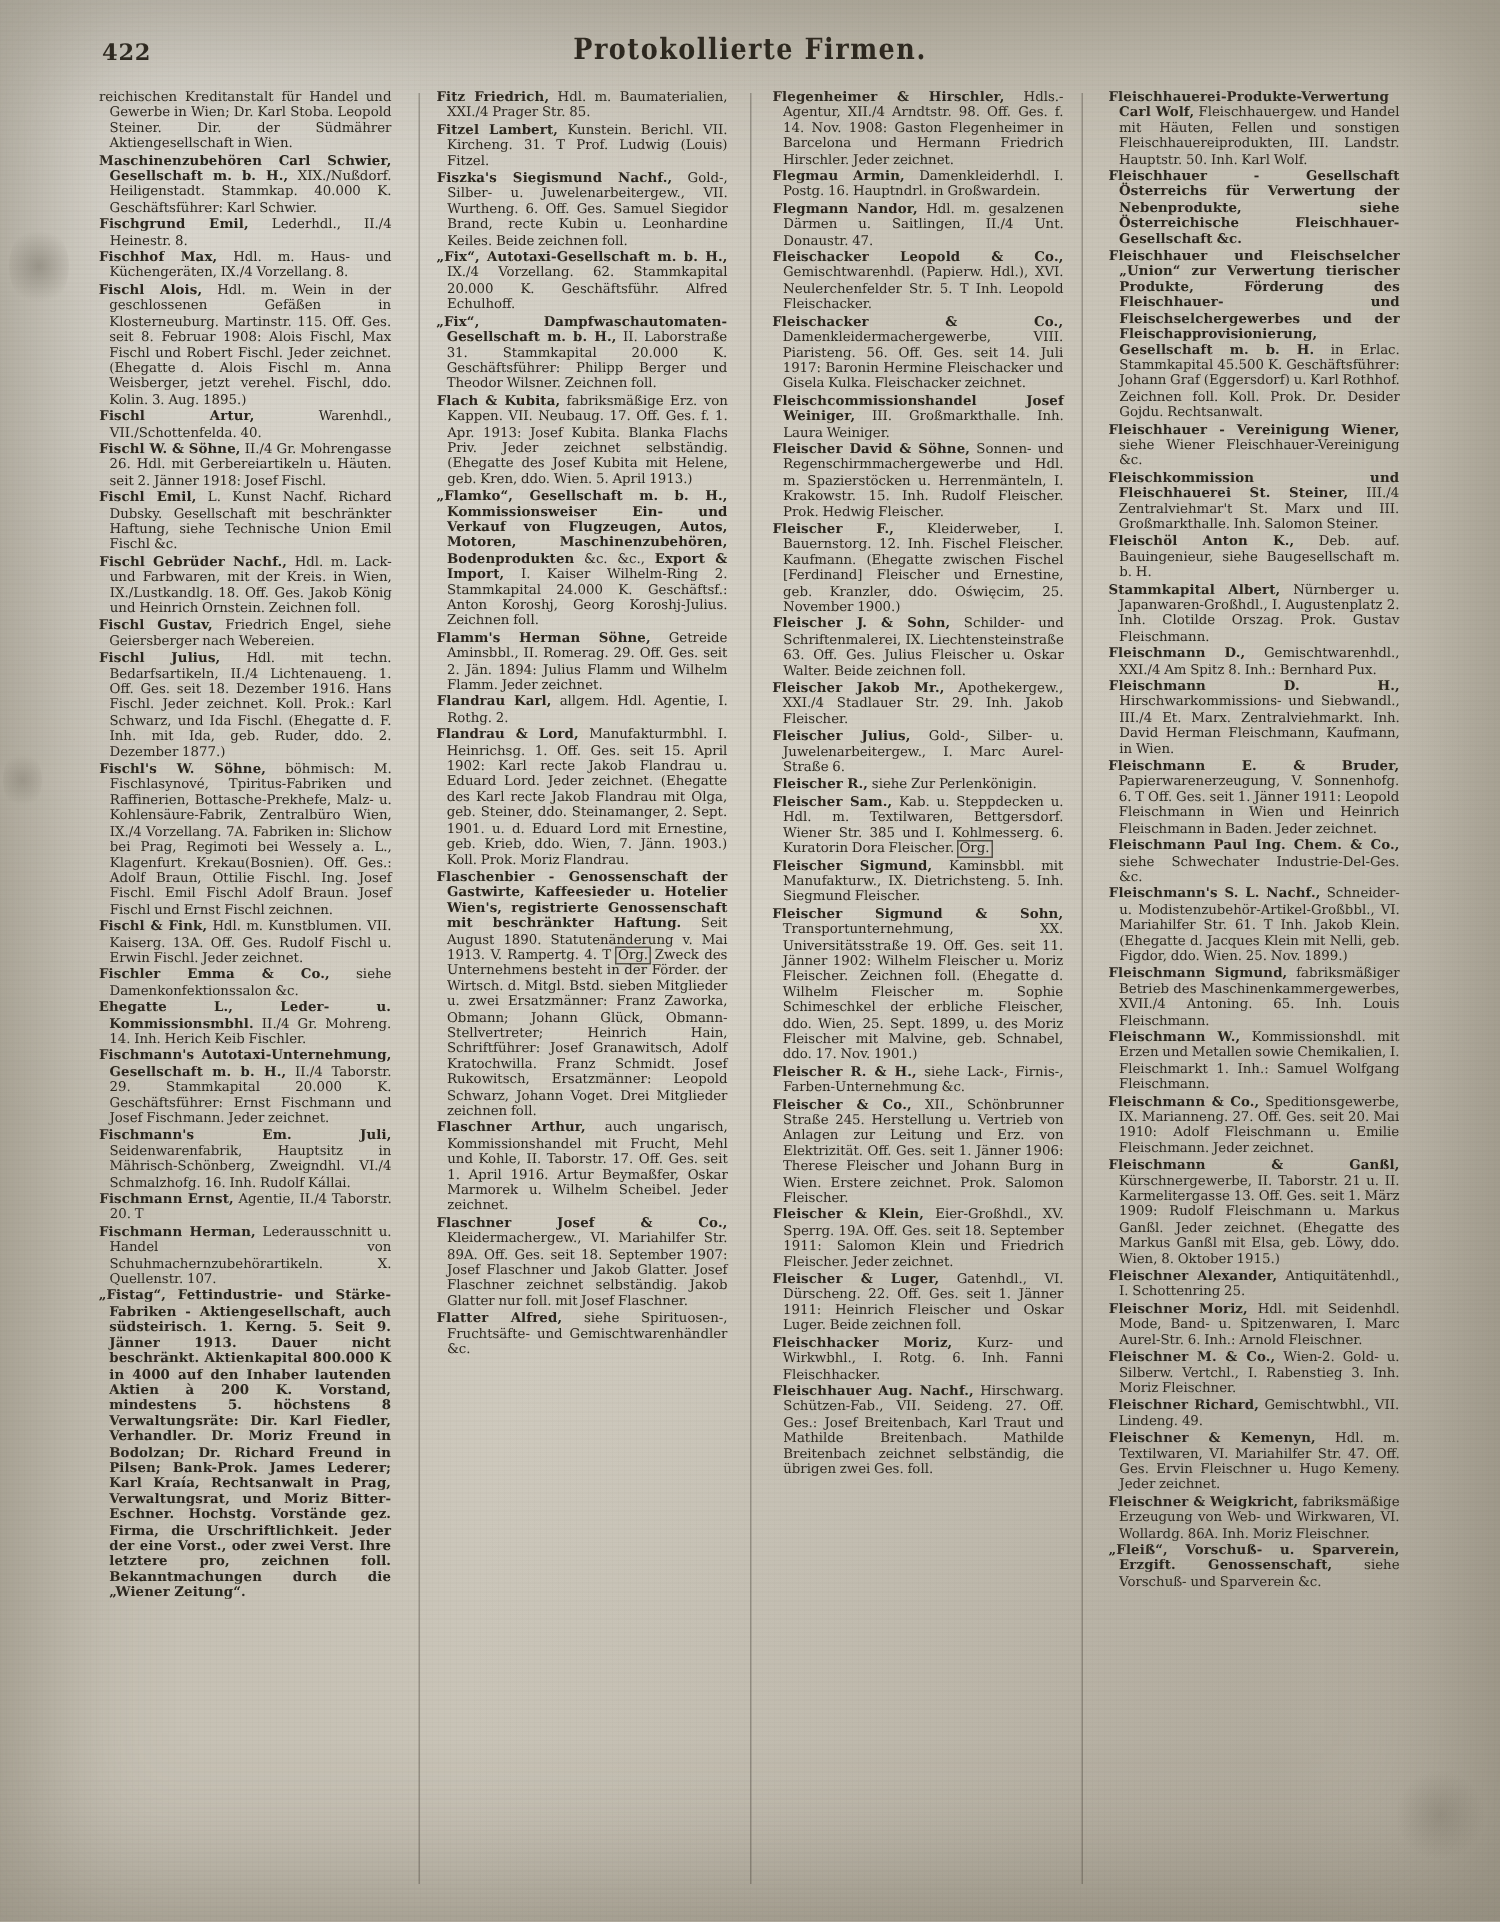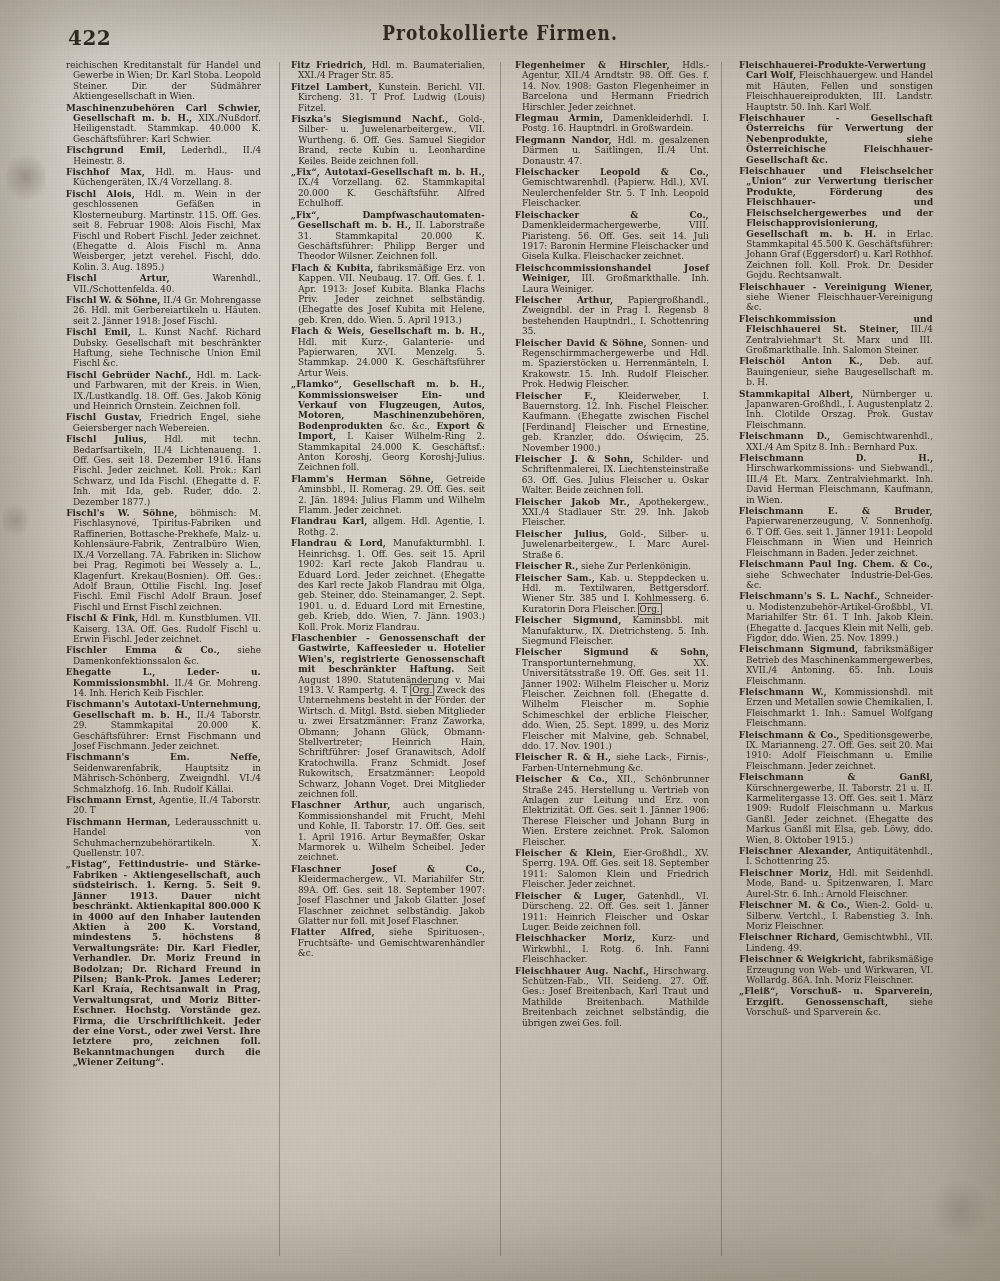--- a/index.html
+++ b/index.html
@@ -59,21 +59,21 @@
     position: relative;
     height: 34px;
     margin-bottom: 4px;
   }
   .folio {
     position: absolute;
     left: 10px;
     top: 4px;
     font-family: "DejaVu Serif", serif;
     font-weight: bold;
-    font-size: 20px;
+    font-size: 15px;
     color: #241f18;
     letter-spacing: .5px;
   }
   .runhead {
     position: absolute;
     left: 0;
     right: 0;
     top: 0;
     text-align: center;
     font-family: "DejaVu Serif", serif;
@@ -165,50 +165,48 @@
           <p class="entry"><b>Fischl W. &amp; Söhne,</b> II./4 Gr. Mohrengasse 26. Hdl. mit Gerbereiartikeln u. Häuten. seit 2. Jänner 1918: Josef Fischl.</p>
           <p class="entry"><b>Fischl Emil,</b> L. Kunst Nachf. Richard Dubsky. Gesellschaft mit beschränkter Haftung, siehe Technische Union Emil Fischl &amp;c.</p>
           <p class="entry"><b>Fischl Gebrüder Nachf.,</b> Hdl. m. Lack- und Farbwaren, mit der Kreis. in Wien, IX./Lustkandlg. 18. Off. Ges. Jakob König und Heinrich Ornstein. Zeichnen foll.</p>
           <p class="entry"><b>Fischl Gustav,</b> Friedrich Engel, siehe Geiersberger nach Webereien.</p>
           <p class="entry"><b>Fischl Julius,</b> Hdl. mit techn. Bedarfsartikeln, II./4 Lichtenaueng. 1. Off. Ges. seit 18. Dezember 1916. Hans Fischl. Jeder zeichnet. Koll. Prok.: Karl Schwarz, und Ida Fischl. (Ehegatte d. F. Inh. mit Ida, geb. Ruder, ddo. 2. Dezember 1877.)</p>
           <p class="entry"><b>Fischl's W. Söhne,</b> böhmisch: M. Fischlasynové, Tpiritus-Fabriken und Raffinerien, Bottasche-Prekhefe, Malz- u. Kohlensäure-Fabrik, Zentralbüro Wien, IX./4 Vorzellang. 7A. Fabriken in: Slichow bei Prag, Regimoti bei Wessely a. L., Klagenfurt. Krekau(Bosnien). Off. Ges.: Adolf Braun, Ottilie Fischl. Ing. Josef Fischl. Emil Fischl Adolf Braun. Josef Fischl und Ernst Fischl zeichnen.</p>
           <p class="entry"><b>Fischl &amp; Fink,</b> Hdl. m. Kunstblumen. VII. Kaiserg. 13A. Off. Ges. Rudolf Fischl u. Erwin Fischl. Jeder zeichnet.</p>
           <p class="entry"><b>Fischler Emma &amp; Co.,</b> siehe Damenkonfektionssalon &amp;c.</p>
           <p class="entry"><b>Ehegatte L., Leder- u. Kommissionsmbhl.</b> II./4 Gr. Mohreng. 14. Inh. Herich Keib Fischler.</p>
           <p class="entry"><b>Fischmann's Autotaxi-Unternehmung, Gesellschaft m. b. H.,</b> II./4 Taborstr. 29. Stammkapital 20.000 K. Geschäftsführer: Ernst Fischmann und Josef Fischmann. Jeder zeichnet.</p>
-          <p class="entry"><b>Fischmann's Em. Neffe,</b> Seidenwarenfabrik, Hauptsitz in Mährisch-Schönberg, Zweigndhl. VI./4 Schmalzhofg. 16. Inh. Rudolf Kállai.</p>
+          <p class="entry"><b>Fischmann's Em. Juli,</b> Seidenwarenfabrik, Hauptsitz in Mährisch-Schönberg, Zweigndhl. VI./4 Schmalzhofg. 16. Inh. Rudolf Kállai.</p>
           <p class="entry"><b>Fischmann Ernst,</b> Agentie, II./4 Taborstr. 20. T</p>
           <p class="entry"><b>Fischmann Herman,</b> Lederausschnitt u. Handel von Schuhmachernzubehörartikeln. X. Quellenstr. 107.</p>
           <p class="entry"><b>„Fistag“, Fettindustrie- und Stärke-Fabriken - Aktiengesellschaft, auch südsteirisch. 1. Kerng. 5. Seit 9. Jänner 1913. Dauer nicht beschränkt. Aktienkapital 800.000 K in 4000 auf den Inhaber lautenden Aktien à 200 K. Vorstand, mindestens 5. höchstens 8 Verwaltungsräte: Dir. Karl Fiedler, Verhandler. Dr. Moriz Freund in Bodolzan; Dr. Richard Freund in Pilsen; Bank-Prok. James Lederer; Karl Kraía, Rechtsanwalt in Prag, Verwaltungsrat, und Moriz Bitter-Eschner. Hochstg. Vorstände gez. Firma, die Urschriftlichkeit. Jeder der eine Vorst., oder zwei Verst. Ihre letztere <b>pro</b>, zeichnen foll. Bekanntmachungen durch die „Wiener Zeitung“.</b></p>
         </div>
       <div class="col" id="c1">
           <p class="entry"><b>Fitz Friedrich,</b> Hdl. m. Baumaterialien, XXI./4 Prager Str. 85.</p>
           <p class="entry"><b>Fitzel Lambert,</b> Kunstein. Berichl. VII. Kircheng. 31. T Prof. Ludwig (Louis) Fitzel.</p>
           <p class="entry"><b>Fiszka's Siegismund Nachf.,</b> Gold-, Silber- u. Juwelenarbeitergew., VII. Wurtheng. 6. Off. Ges. Samuel Siegidor Brand, recte Kubin u. Leonhardine Keiles. Beide zeichnen foll.</p>
           <p class="entry"><b>„Fix“, Autotaxi-Gesellschaft m. b. H.,</b> IX./4 Vorzellang. 62. Stammkapital 20.000 K. Geschäftsführ. Alfred Echulhoff.</p>
           <p class="entry"><b>„Fix“, Dampfwaschautomaten-Gesellschaft m. b. H.,</b> II. Laborstraße 31. Stammkapital 20.000 K. Geschäftsführer: Philipp Berger und Theodor Wilsner. Zeichnen foll.</p>
           <p class="entry"><b>Flach &amp; Kubita,</b> fabriksmäßige Erz. von Kappen. VII. Neubaug. 17. Off. Ges. f. 1. Apr. 1913: Josef Kubita. Blanka Flachs Priv. Jeder zeichnet selbständig. (Ehegatte des Josef Kubita mit Helene, geb. Kren, ddo. Wien. 5. April 1913.)</p>
-          <p class="entry"><b>Flach &amp; Weis, Gesellschaft m. b. H.,</b> Hdl. mit Kurz-, Galanterie- und Papierwaren, XVI. Menzelg. 5. Stammkap. 24.000 K. Geschäftsführer Artur Weis.</p>
           <p class="entry"><b>„Flamko“, Gesellschaft m. b. H., Kommissionsweiser Ein- und Verkauf von Flugzeugen, Autos, Motoren, Maschinenzubehören, Bodenprodukten</b> &amp;c. &amp;c., <b>Export &amp; Import,</b> I. Kaiser Wilhelm-Ring 2. Stammkapital 24.000 K. Geschäftsf.: Anton Koroshj, Georg Koroshj-Julius. Zeichnen foll.</p>
           <p class="entry"><b>Flamm's Herman Söhne,</b> Getreide Aminsbbl., II. Romerag. 29. Off. Ges. seit 2. Jän. 1894: Julius Flamm und Wilhelm Flamm. Jeder zeichnet.</p>
           <p class="entry"><b>Flandrau Karl,</b> allgem. Hdl. Agentie, I. Rothg. 2.</p>
           <p class="entry"><b>Flandrau &amp; Lord,</b> Manufakturmbhl. I. Heinrichsg. 1. Off. Ges. seit 15. April 1902: Karl recte Jakob Flandrau u. Eduard Lord. Jeder zeichnet. (Ehegatte des Karl recte Jakob Flandrau mit Olga, geb. Steiner, ddo. Steinamanger, 2. Sept. 1901. u. d. Eduard Lord mit Ernestine, geb. Krieb, ddo. Wien, 7. Jänn. 1903.) Koll. Prok. Moriz Flandrau.</p>
           <p class="entry"><b>Flaschenbier - Genossenschaft der Gastwirte, Kaffeesieder u. Hotelier Wien's, registrierte Genossenschaft mit beschränkter Haftung.</b> Seit August 1890. Statutenänderung v. Mai 1913. V. Rampertg. 4. T <span class="boxed">Org.</span> Zweck des Unternehmens besteht in der Förder. der Wirtsch. d. Mitgl. Bstd. sieben Mitglieder u. zwei Ersatzmänner: Franz Zaworka, Obmann; Johann Glück, Obmann-Stellvertreter; Heinrich Hain, Schriftführer: Josef Granawitsch, Adolf Kratochwilla. Franz Schmidt. Josef Rukowitsch, Ersatzmänner: Leopold Schwarz, Johann Voget. Drei Mitglieder zeichnen foll.</p>
           <p class="entry"><b>Flaschner Arthur,</b> auch ungarisch, Kommissionshandel mit Frucht, Mehl und Kohle, II. Taborstr. 17. Off. Ges. seit 1. April 1916. Artur Beymaßfer, Oskar Marmorek u. Wilhelm Scheibel. Jeder zeichnet.</p>
           <p class="entry"><b>Flaschner Josef &amp; Co.,</b> Kleidermachergew., VI. Mariahilfer Str. 89A. Off. Ges. seit 18. September 1907: Josef Flaschner und Jakob Glatter. Josef Flaschner zeichnet selbständig. Jakob Glatter nur foll. mit Josef Flaschner.</p>
           <p class="entry"><b>Flatter Alfred,</b> siehe Spirituosen-, Fruchtsäfte- und Gemischtwarenhändler &amp;c.</p>
         </div>
       <div class="col" id="c2">
           <p class="entry"><b>Flegenheimer &amp; Hirschler,</b> Hdls.-Agentur, XII./4 Arndtstr. 98. Off. Ges. f. 14. Nov. 1908: Gaston Flegenheimer in Barcelona und Hermann Friedrich Hirschler. Jeder zeichnet.</p>
           <p class="entry"><b>Flegmau Armin,</b> Damenkleiderhdl. I. Postg. 16. Hauptndrl. in Großwardein.</p>
           <p class="entry"><b>Flegmann Nandor,</b> Hdl. m. gesalzenen Därmen u. Saitlingen, II./4 Unt. Donaustr. 47.</p>
           <p class="entry"><b>Fleischacker Leopold &amp; Co.,</b> Gemischtwarenhdl. (Papierw. Hdl.), XVI. Neulerchenfelder Str. 5. T Inh. Leopold Fleischacker.</p>
           <p class="entry"><b>Fleischacker &amp; Co.,</b> Damenkleidermachergewerbe, VIII. Piaristeng. 56. Off. Ges. seit 14. Juli 1917: Baronin Hermine Fleischacker und Gisela Kulka. Fleischacker zeichnet.</p>
           <p class="entry"><b>Fleischcommissionshandel Josef Weiniger,</b> III. Großmarkthalle. Inh. Laura Weiniger.</p>
-          <p class="entry"><b>Fleischer Arthur,</b> Papiergroßhandl., Zweigndbl. der in Prag I. Regensb 8 bestehenden Hauptndrl., I. Schottenring 35.</p>
           <p class="entry"><b>Fleischer David &amp; Söhne,</b> Sonnen- und Regenschirmmachergewerbe und Hdl. m. Spazierstöcken u. Herrenmänteln, I. Krakowstr. 15. Inh. Rudolf Fleischer. Prok. Hedwig Fleischer.</p>
           <p class="entry"><b>Fleischer F.,</b> Kleiderweber, I. Bauernstorg. 12. Inh. Fischel Fleischer. Kaufmann. (Ehegatte zwischen Fischel [Ferdinand] Fleischer und Ernestine, geb. Kranzler, ddo. Oświęcim, 25. November 1900.)</p>
           <p class="entry"><b>Fleischer J. &amp; Sohn,</b> Schilder- und Schriftenmalerei, IX. Liechtensteinstraße 63. Off. Ges. Julius Fleischer u. Oskar Walter. Beide zeichnen foll.</p>
           <p class="entry"><b>Fleischer Jakob Mr.,</b> Apothekergew., XXI./4 Stadlauer Str. 29. Inh. Jakob Fleischer.</p>
           <p class="entry"><b>Fleischer Julius,</b> Gold-, Silber- u. Juwelenarbeitergew., I. Marc Aurel-Straße 6.</p>
           <p class="entry"><b>Fleischer R.,</b> siehe Zur Perlenkönigin.</p>
           <p class="entry"><b>Fleischer Sam.,</b> Kab. u. Steppdecken u. Hdl. m. Textilwaren, Bettgersdorf. Wiener Str. 385 und I. Kohlmesserg. 6. Kuratorin Dora Fleischer. <span class="boxed">Org.</span></p>
           <p class="entry"><b>Fleischer Sigmund,</b> Kaminsbbl. mit Manufakturw., IX. Dietrichsteng. 5. Inh. Siegmund Fleischer.</p>
           <p class="entry"><b>Fleischer Sigmund &amp; Sohn,</b> Transportunternehmung, XX. Universitätsstraße 19. Off. Ges. seit 11. Jänner 1902: Wilhelm Fleischer u. Moriz Fleischer. Zeichnen foll. (Ehegatte d. Wilhelm Fleischer m. Sophie Schimeschkel der erbliche Fleischer, ddo. Wien, 25. Sept. 1899, u. des Moriz Fleischer mit Malvine, geb. Schnabel, ddo. 17. Nov. 1901.)</p>
           <p class="entry"><b>Fleischer R. &amp; H.,</b> siehe Lack-, Firnis-, Farben-Unternehmung &amp;c.</p>
@@ -232,20 +230,21 @@
           <p class="entry"><b>Fleischmann Paul Ing. Chem. &amp; Co.,</b> siehe Schwechater Industrie-Del-Ges. &amp;c.</p>
           <p class="entry"><b>Fleischmann's S. L. Nachf.,</b> Schneider- u. Modistenzubehör-Artikel-Großbbl., VI. Mariahilfer Str. 61. T Inh. Jakob Klein. (Ehegatte d. Jacques Klein mit Nelli, geb. Figdor, ddo. Wien. 25. Nov. 1899.)</p>
           <p class="entry"><b>Fleischmann Sigmund,</b> fabriksmäßiger Betrieb des Maschinenkammergewerbes, XVII./4 Antoning. 65. Inh. Louis Fleischmann.</p>
           <p class="entry"><b>Fleischmann W.,</b> Kommissionshdl. mit Erzen und Metallen sowie Chemikalien, I. Fleischmarkt 1. Inh.: Samuel Wolfgang Fleischmann.</p>
           <p class="entry"><b>Fleischmann &amp; Co.,</b> Speditionsgewerbe, IX. Marianneng. 27. Off. Ges. seit 20. Mai 1910: Adolf Fleischmann u. Emilie Fleischmann. Jeder zeichnet.</p>
           <p class="entry"><b>Fleischmann &amp; Ganßl,</b> Kürschnergewerbe, II. Taborstr. 21 u. II. Karmelitergasse 13. Off. Ges. seit 1. März 1909: Rudolf Fleischmann u. Markus Ganßl. Jeder zeichnet. (Ehegatte des Markus Ganßl mit Elsa, geb. Löwy, ddo. Wien, 8. Oktober 1915.)</p>
           <p class="entry"><b>Fleischner Alexander,</b> Antiquitätenhdl., I. Schottenring 25.</p>
           <p class="entry"><b>Fleischner Moriz,</b> Hdl. mit Seidenhdl. Mode, Band- u. Spitzenwaren, I. Marc Aurel-Str. 6. Inh.: Arnold Fleischner.</p>
           <p class="entry"><b>Fleischner M. &amp; Co.,</b> Wien-2. Gold- u. Silberw. Vertchl., I. Rabenstieg 3. Inh. Moriz Fleischner.</p>
           <p class="entry"><b>Fleischner Richard,</b> Gemischtwbhl., VII. Lindeng. 49.</p>
+          <p class="entry"><b>Fleischner &amp; Kemenyn,</b> Hdl. m. Textilwaren, VI. Mariahilfer Str. 47. Off. Ges. Ervin Fleischner u. Hugo Kemeny. Jeder zeichnet.</p>
           <p class="entry"><b>Fleischner &amp; Weigkricht,</b> fabriksmäßige Erzeugung von Web- und Wirkwaren, VI. Wollardg. 86A. Inh. Moriz Fleischner.</p>
           <p class="entry"><b>„Fleiß“, Vorschuß- u. Sparverein, Erzgift. Genossenschaft,</b> siehe Vorschuß- und Sparverein &amp;c.</p>
         </div>
     </div>
   </div>
 
   <div class="grain"></div>
   <div class="vignette"></div>
   <div class="smudge" style="left:6px;top:150px;width:40px;height:55px;"></div>
   <div class="smudge" style="left:2px;top:500px;width:26px;height:40px;opacity:.7"></div>

